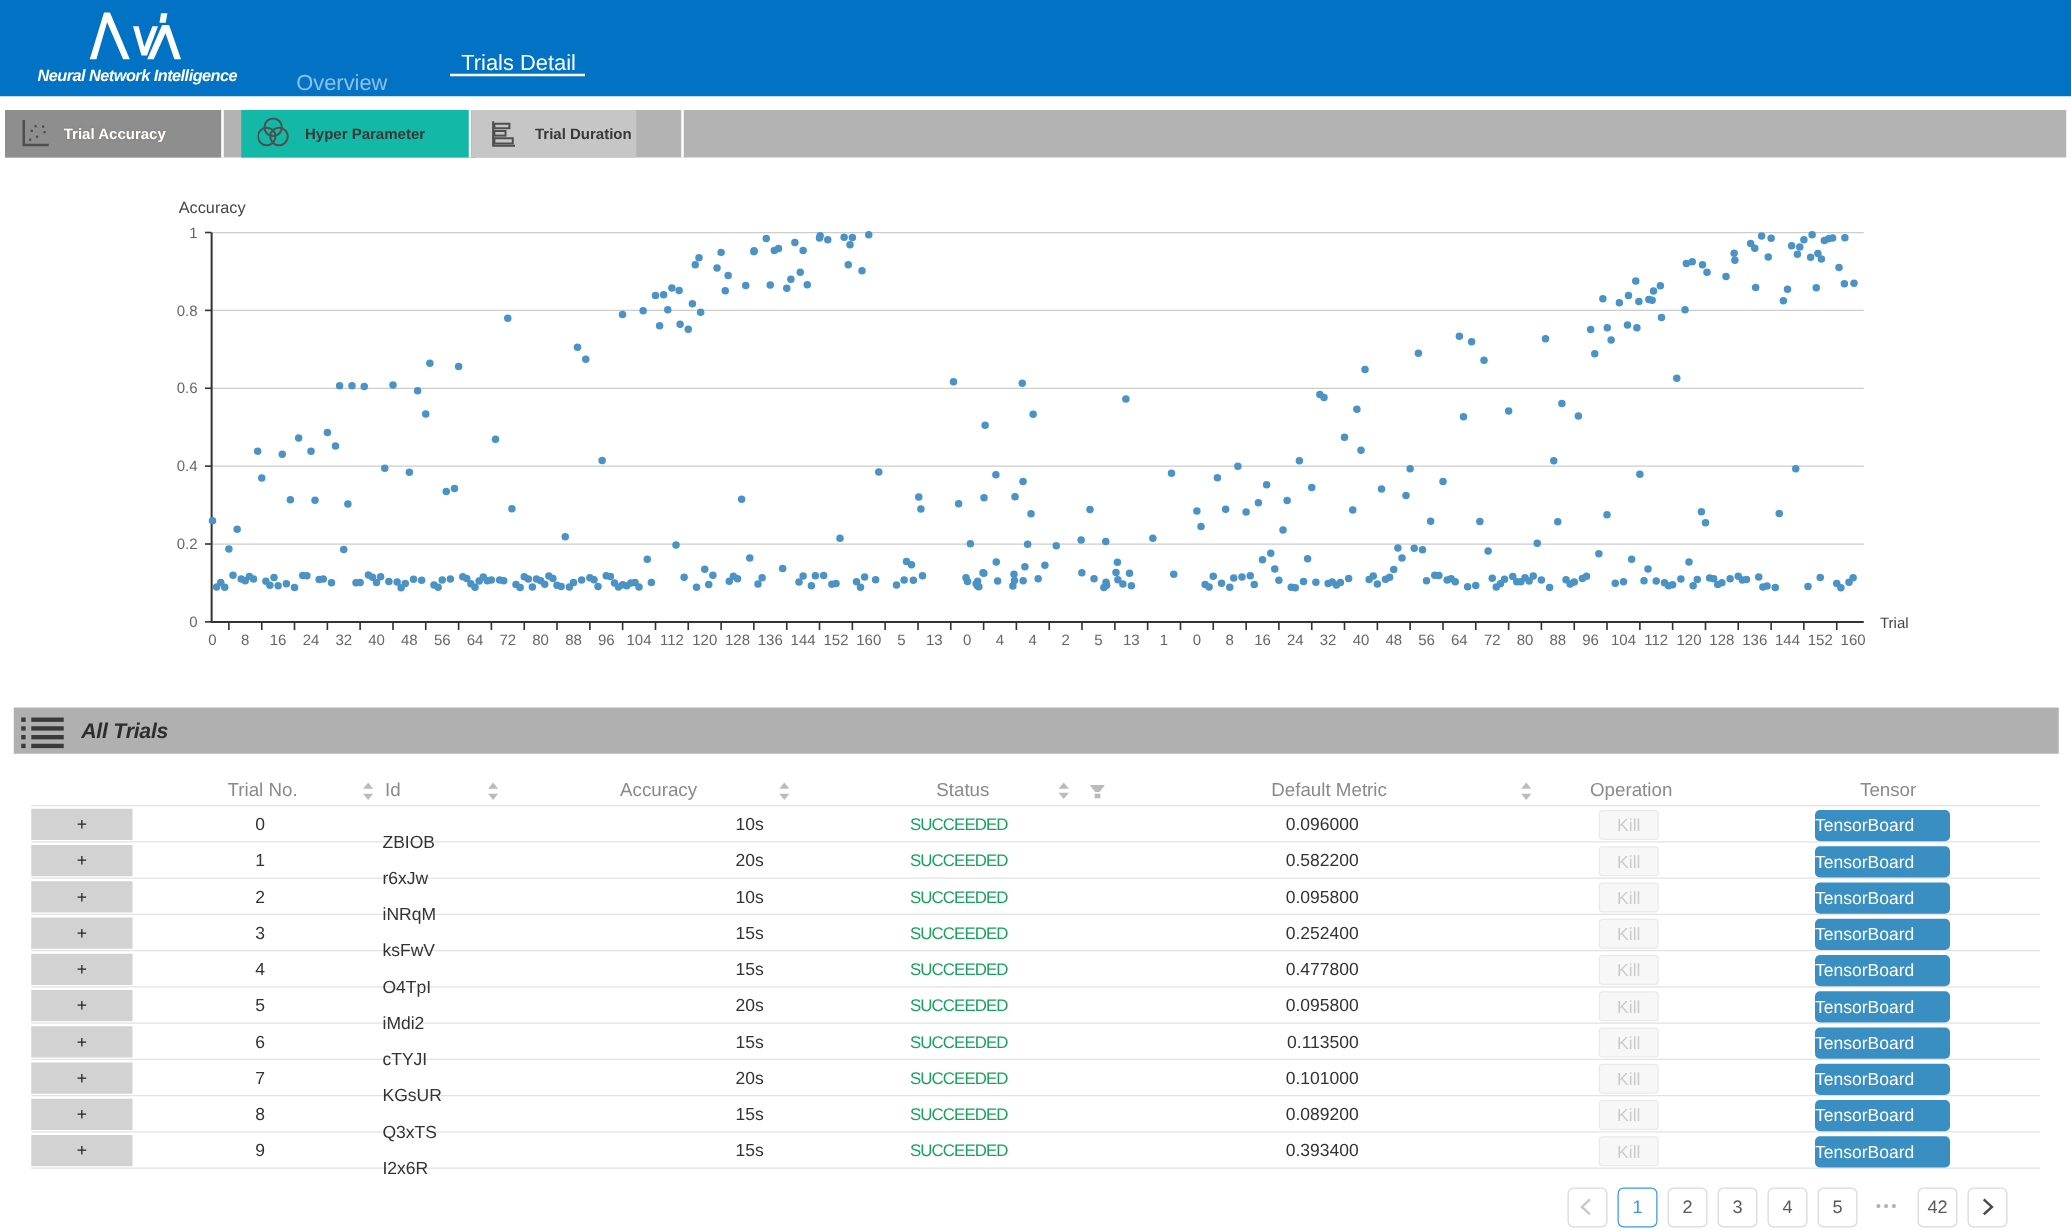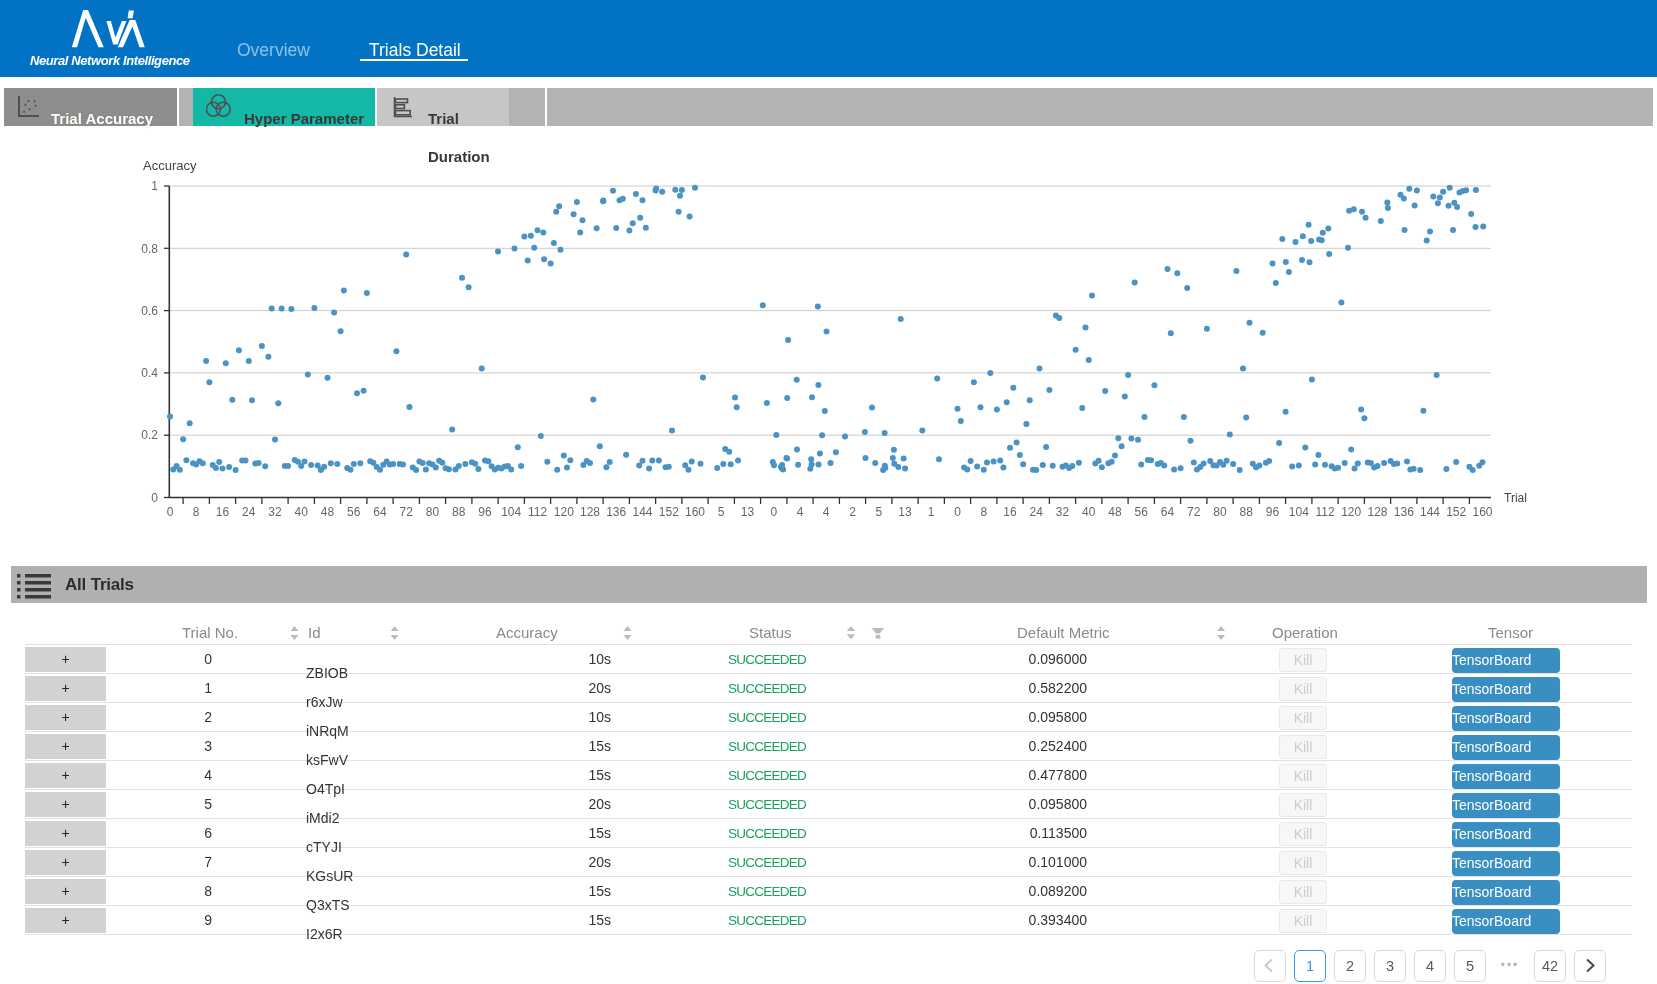--- a/index.html
+++ b/index.html
@@ -1,44 +1,44 @@
 <!DOCTYPE html>
 <html><head><meta charset="utf-8">
 <style>
 * { margin:0; padding:0; box-sizing:border-box; }
 html,body { width:1657px; height:984px; background:#fff; font-family:"Liberation Sans",sans-serif; position:relative; overflow:hidden; }
 .abs { position:absolute; }
 
 
 #hdr { position:absolute; left:0; top:0; width:1657px; height:77px; background:#0273c4; }
 #nnisub { position:absolute; left:30px; top:53px; color:#fff; font-size:13px; font-weight:bold; letter-spacing:-0.4px;font-style:italic; }
-#tab-ov { position:absolute; left:237px; top:40px; font-size:17.5px; color:rgba(255,255,255,0.55); }
+#tab-ov { position:absolute; left:237px; top:56px; font-size:17.5px; color:rgba(255,255,255,0.55); }
 #tab-td { position:absolute; left:369px; top:40px; font-size:17.5px; color:#fff; }
 #tab-ul { position:absolute; left:360px; top:59px; width:108px; height:2px; background:#fff; }
 
 
 #tabbar { position:absolute; left:4px; top:88px; width:1649px; height:38px; background:#b3b3b3; }
 .seg { position:absolute; top:0; height:38px; }
 #seg1 { left:0; width:173px; background:#8e8e8e; }
 #seg2 { left:189px; width:188px; background:#14b8a6; }
 #seg3 { left:373px; width:132px; background:#c6c6c6; }
-.seg .txt { position:absolute; top:0; line-height:38px; font-size:15px; font-weight:bold;margin-top:12px; }
+.seg .txt { position:absolute; top:0; line-height:38px; font-size:12px; font-weight:bold; }
 #seg1 .txt { left:47px; color:#fff; text-shadow:0 0 2px rgba(120,80,40,0.35); }
 #seg2 .txt { left:51px; color:#383838; }
 #seg3 .txt { left:51px; color:#383838; }
 .seg svg { position:absolute; }
 #tbgap1 { position:absolute; left:173px; top:0; width:2px; height:38px; background:#fff; }
 #tbgap2 { position:absolute; left:371px; top:0; width:2px; height:38px; background:#fff; }
 #tbgap3 { position:absolute; left:541px; top:0; width:2px; height:38px; background:#fff; }
 
 
 #chart { position:absolute; left:0; top:0; width:1657px; height:560px; }
 
 
-#atbar { position:absolute; left:11px; top:566px; width:1636px; height:37px; background:#b0b0b0; }
+#atbar { position:absolute; left:11px; top:566px; width:1636px; height:37px; background:#b0b0b0;font-style:italic; }
 #atbar .txt { position:absolute; left:54px; top:0; line-height:37px; font-size:17px; font-weight:bold; color:#2d2d2d; letter-spacing:-0.2px; }
 
 
 .thdr { position:absolute; top:624px; font-size:15px; color:#8a8a8a; }
 .row { position:absolute; left:25px; width:1607px; height:29px; border-bottom:1px solid #e2e2e2; font-size:14px; color:#333; }
 .row:first-of-type { border-top:1px solid #e2e2e2; }
 .exp { position:absolute; left:0; top:2px; width:81px; height:25px; background:#d2d2d2; text-align:center; line-height:25px; font-size:14px; color:#222; }
 .c-no { position:absolute; left:0; top:0; width:187px; text-align:right; line-height:29px; }
 .c-id { position:absolute; left:281px; top:14px; width:160px; line-height:29px; }
 .c-dur { position:absolute; left:400px; top:0; width:186px; text-align:right; line-height:29px; }

